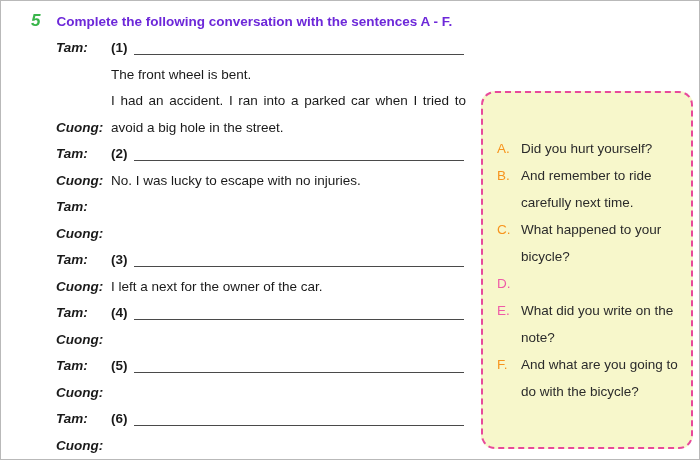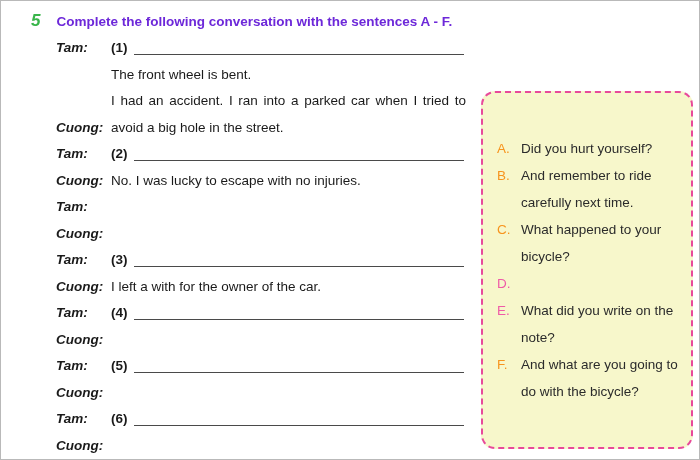--- a/index.html
+++ b/index.html
@@ -121,21 +121,21 @@
     <div class="row">
       <span class="speaker">Tam:</span>
       <span class="line line-blank">
         <span class="num">(3)</span>
         <span class="blank"></span>
       </span>
     </div>
 
     <div class="row">
       <span class="speaker">Cuong:</span>
-      <span class="line">I left a with for the owner of the car.</span>
+      <span class="line">I left a next for the owner of the car.</span>
     </div>
 
     <div class="row">
       <span class="speaker">Tam:</span>
       <span class="line line-blank">
         <span class="num">(4)</span>
         <span class="blank"></span>
       </span>
     </div>
 

